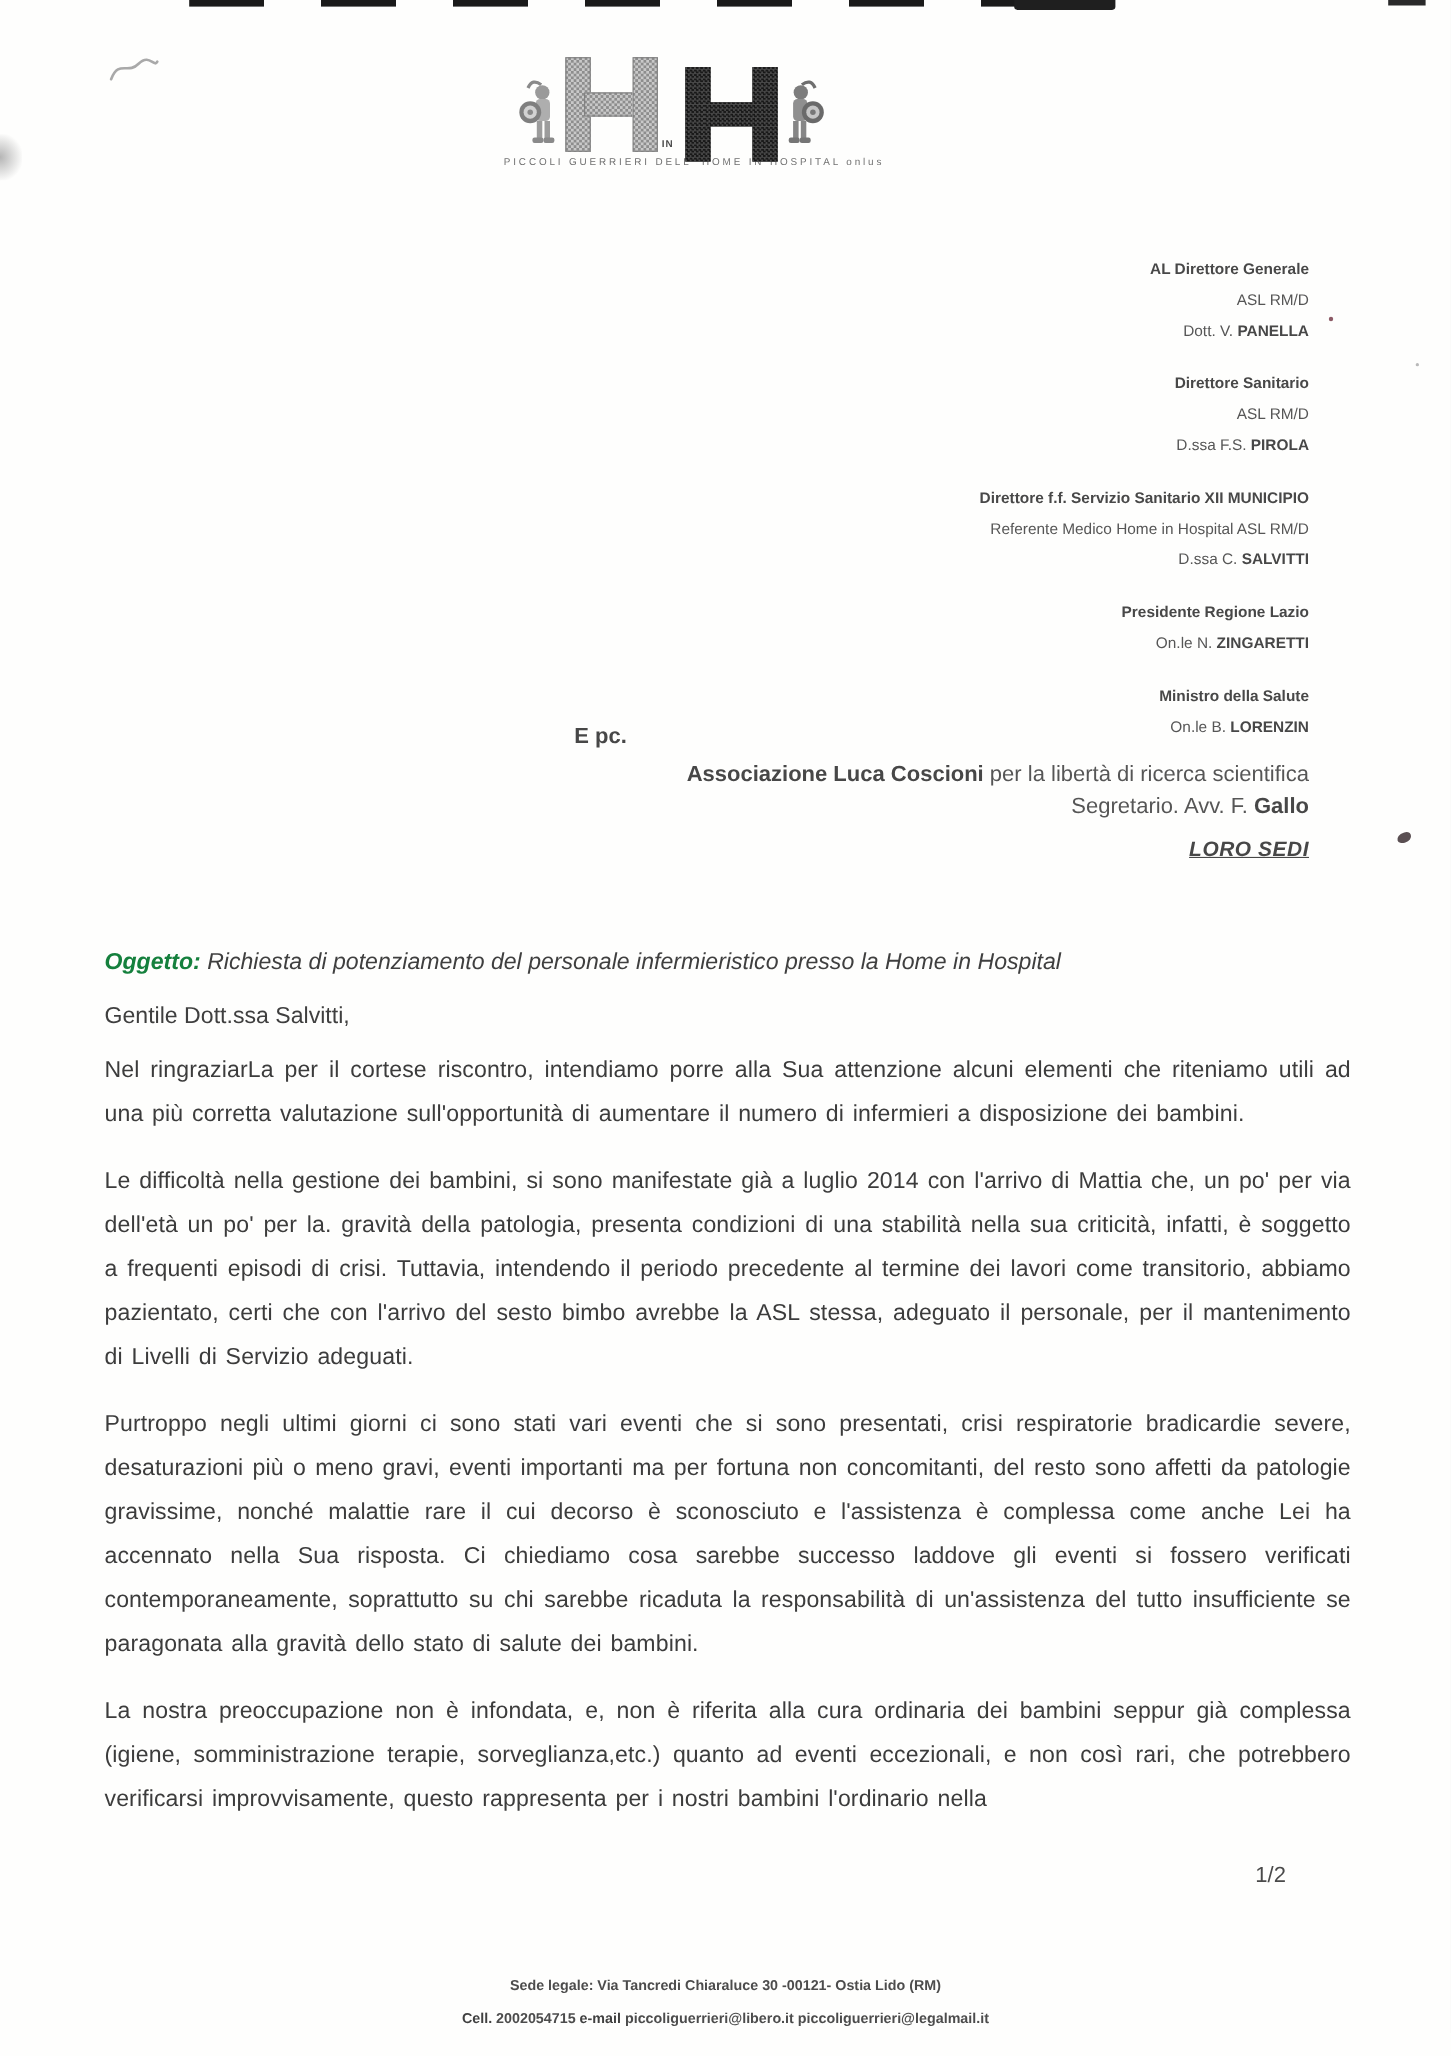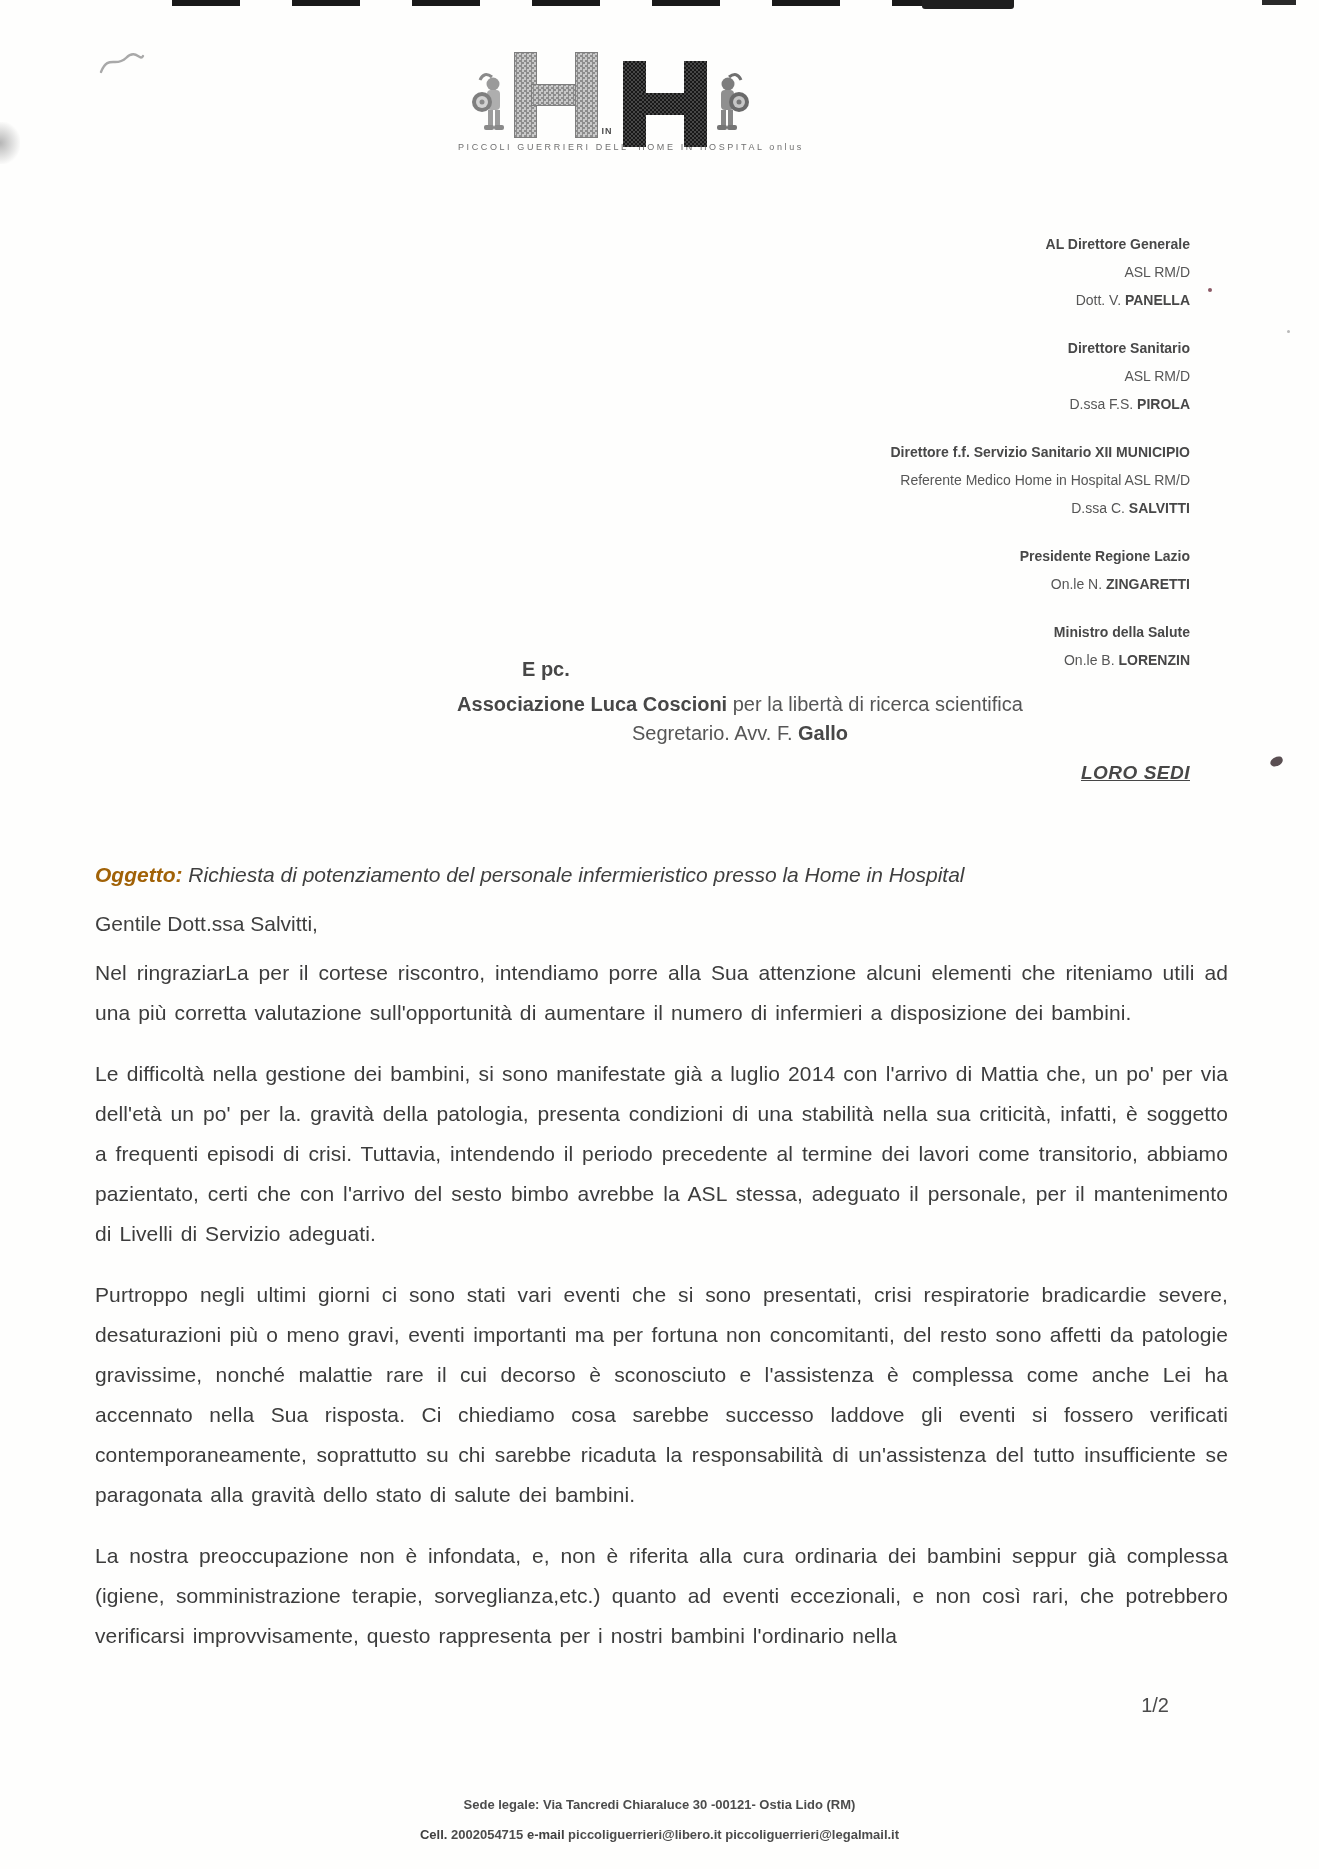--- a/index.html
+++ b/index.html
@@ -42,30 +42,30 @@
   .logo-tagline { margin-top:4px; font-size:9px; letter-spacing:2.6px; color:#707070; white-space:nowrap;padding-left:20px; }
 
   
   .recipients { position:absolute; right:129px; top:230px; width:720px; text-align:right;
     font-size:14px; line-height:28px; color:#565656; }
   .rgroup { margin-bottom:20px; }
   .rt { font-weight:bold; color:#484848; }
   .rl b { font-weight:bold; color:#474747; }
 
   .epc { position:absolute; left:522px; top:658px; font-size:20px; font-weight:bold; color:#474747; }
-  .cc-block { position:absolute; right:129px; top:690px; width:900px; text-align:center;
+  .cc-block { position:absolute; right:129px; top:690px; width:900px; text-align:right;
     font-size:20px; line-height:29px; color:#565656; }
   .cc-block b { color:#474747; }
   .loro-sedi { position:absolute; right:129px; top:762px; font-size:19px; font-weight:bold;
     font-style:italic; text-decoration:underline; color:#474747; letter-spacing:0.5px; }
 
   
   .subject { position:absolute; left:95px; top:863px; width:1140px; font-size:21px;
     font-style:italic; color:#3f3f3f; }
-  .subject .subj-label { font-weight:bold; color:#a16207; }
+  .subject .subj-label { font-weight:bold; color:#15803d; }
   .salutation { position:absolute; left:95px; top:912px; font-size:21px; color:#3f3f3f; }
   .body-text { position:absolute; left:95px; top:953px; width:1133px;
     font-size:21px; line-height:40px; text-align:justify; color:#3c3c3c;
     word-spacing:2px; letter-spacing:0.1px; }
   .body-text p { margin:0 0 21px 0; }
 
   .page-number { position:absolute; right:150px; top:1694px; font-size:20px; color:#4a4a4a; }
 
   
   .footer { position:absolute; left:0; top:1790px; width:100%; text-align:center;

